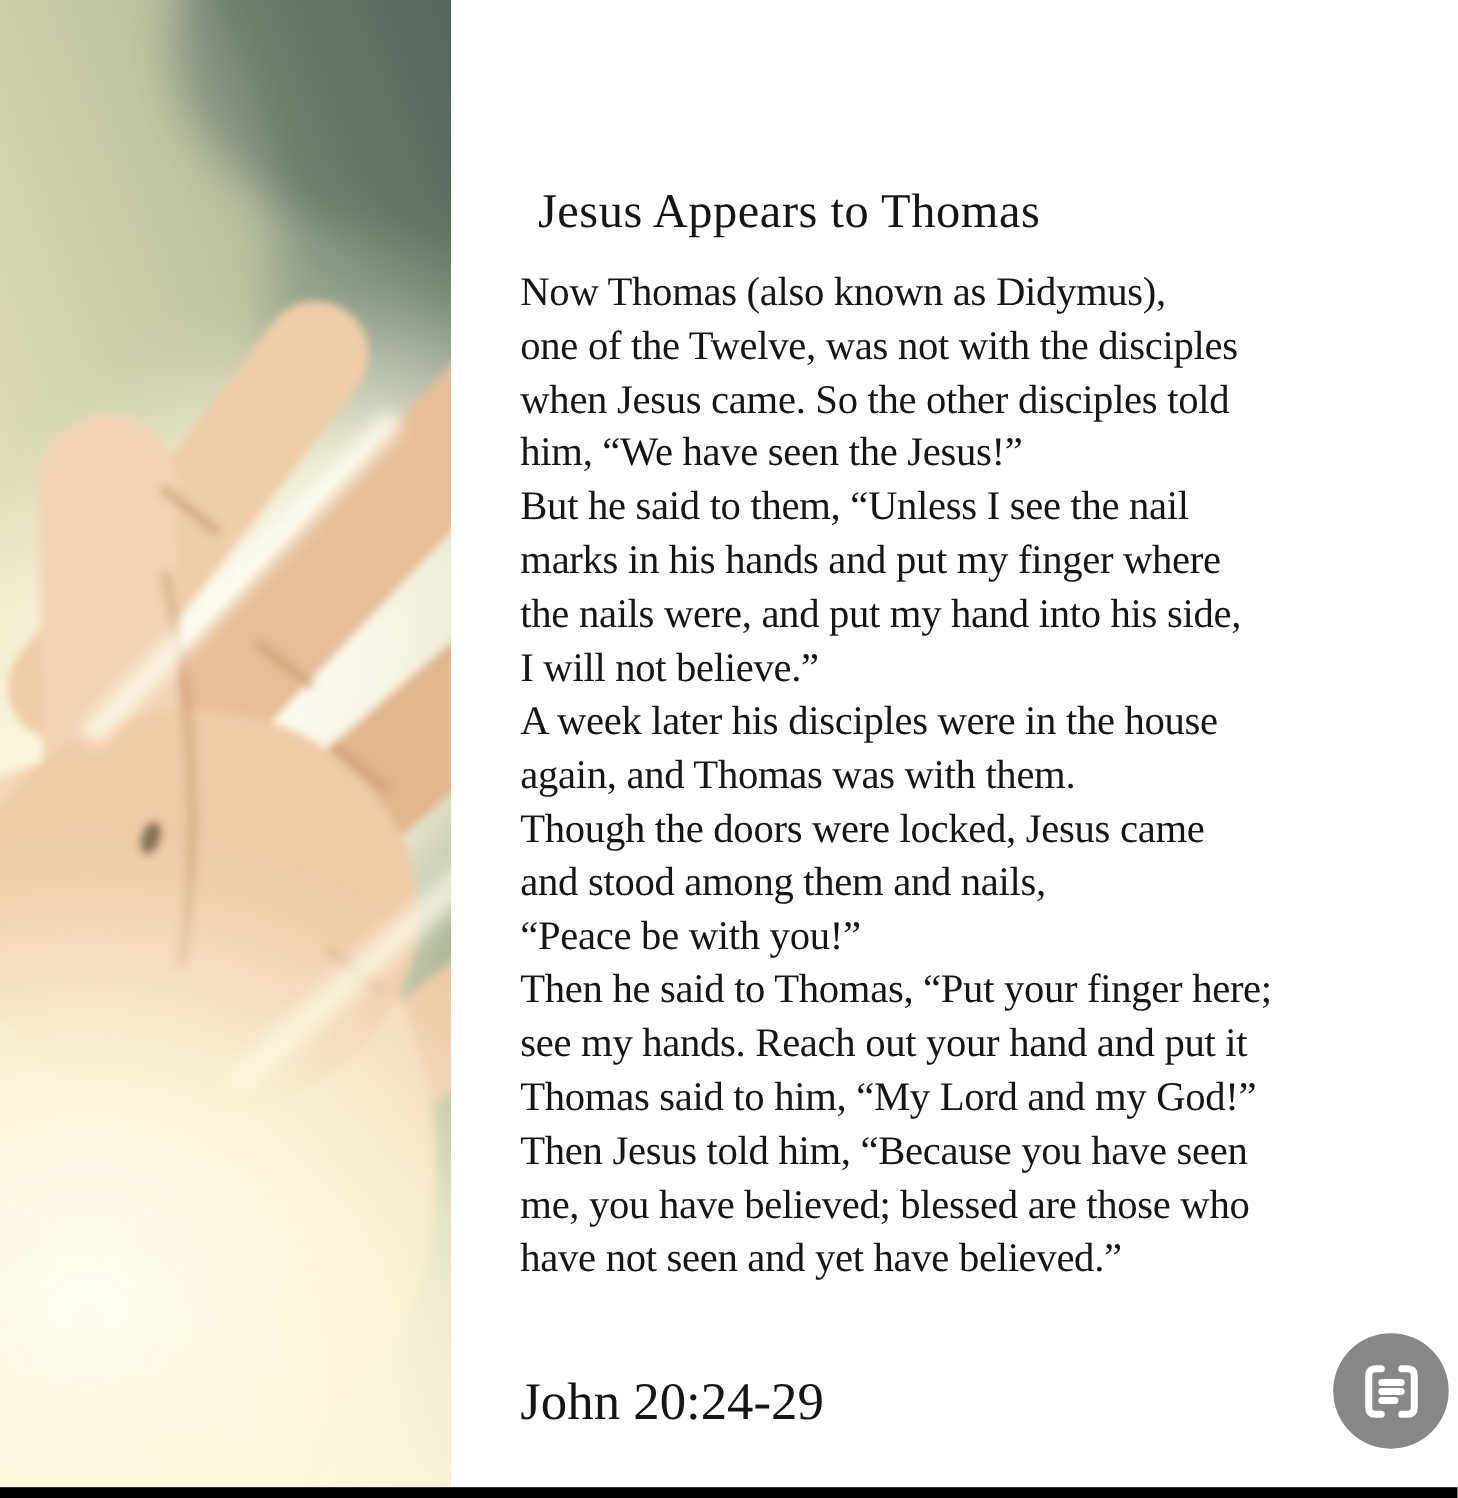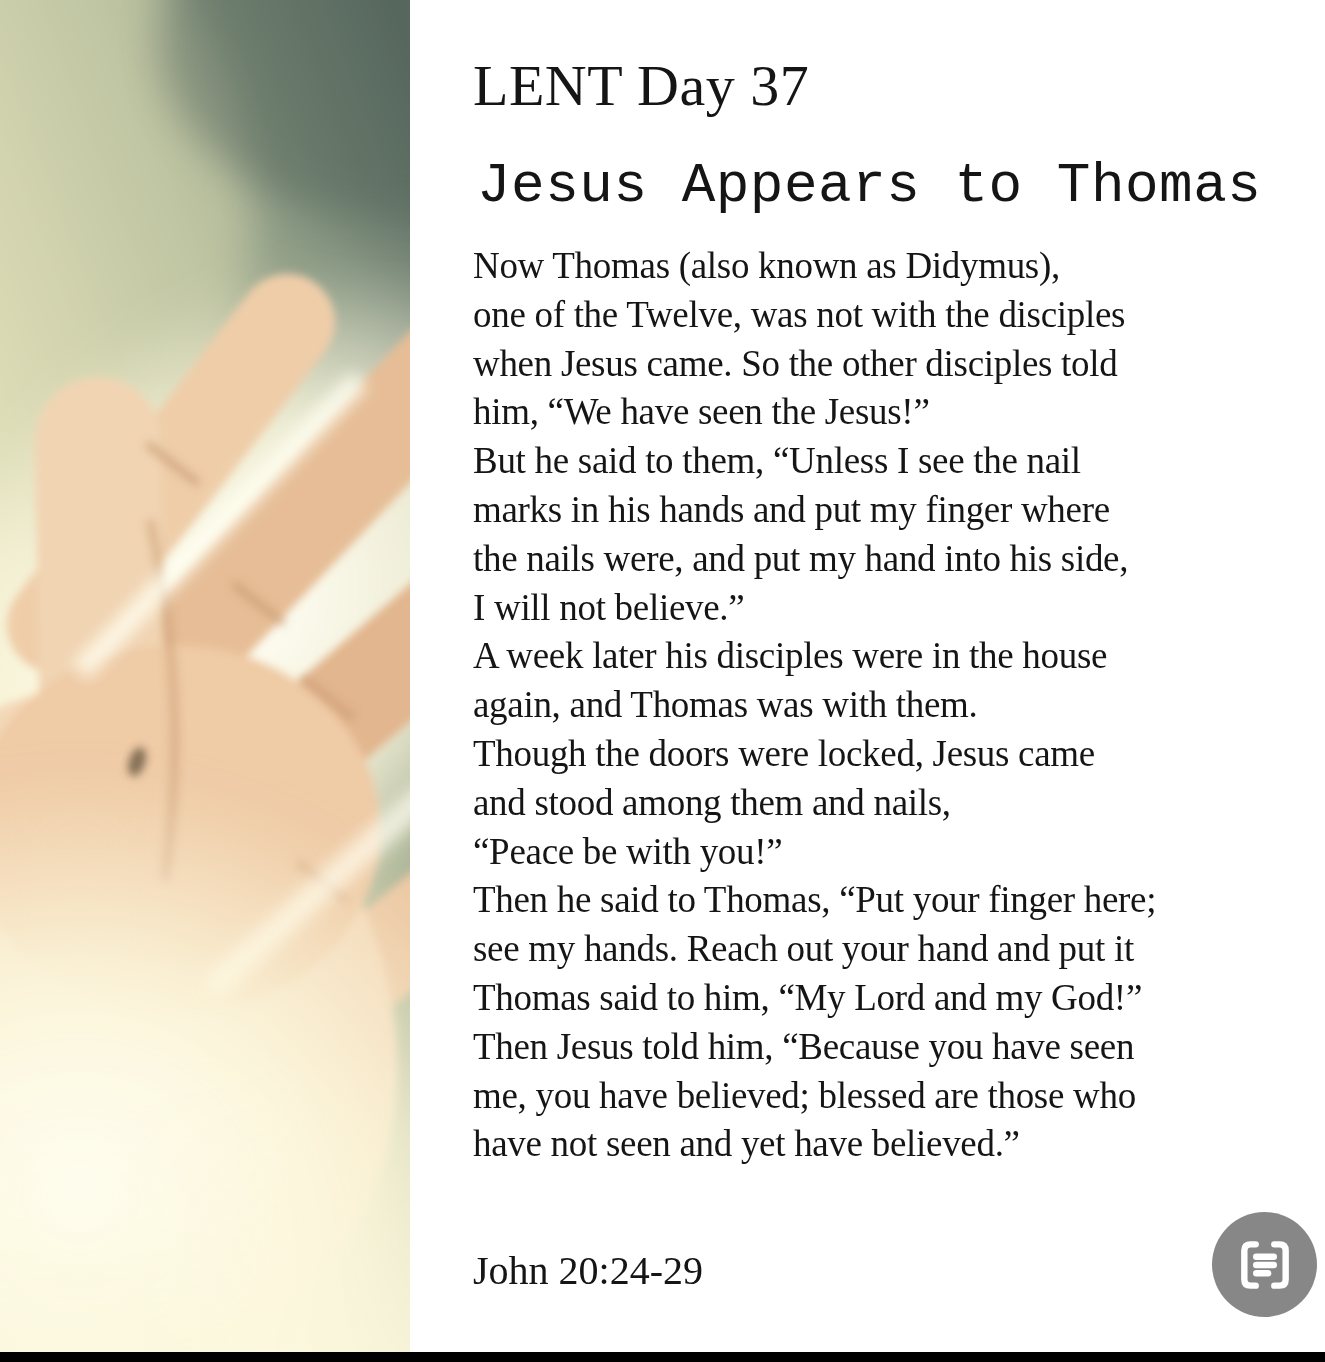--- a/index.html
+++ b/index.html
@@ -16,32 +16,32 @@
   }
   .photo svg{display:block;}
   .content{position:absolute;left:0;top:0;width:1325px;height:1352px;color:#151515;}
   .title{
     position:absolute;left:473px;top:57px;
     font-size:58px;line-height:1;font-weight:normal;margin:0;
     letter-spacing:0.5px;white-space:nowrap;
   }
   .subtitle{
     position:absolute;left:473px;top:154px;
-    font-size:56px;line-height:1;font-weight:normal;margin:4px;
-    letter-spacing:0.5px;white-space:nowrap;font-family:Liberation Mono, monospace;
+    font-size:44px;line-height:1;font-weight:normal;margin:16px;
+    letter-spacing:0.5px;white-space:nowrap;
   }
   .bodytext{
     position:absolute;left:473px;top:242px;
     font-size:37px;line-height:48.8px;
     letter-spacing:-0.3px;
   }
   .line{white-space:nowrap;}
   .ref{
     position:absolute;left:473px;top:1251px;
-    font-size:40px;line-height:1;white-space:nowrap;
+    font-size:48px;line-height:1;white-space:nowrap;
   }
   .livetext{
     position:absolute;left:1212px;top:1212px;
     width:105px;height:105px;border-radius:50%;
     background:#878787;border:none;padding:0;cursor:pointer;
     display:flex;align-items:center;justify-content:center;
   }
   .livetext svg{display:block;}
   .bottom-bar{
     position:absolute;left:0;bottom:0;width:1325px;height:10px;
@@ -120,21 +120,20 @@
       <line x1="80" y1="672" x2="360" y2="380" stroke="#fffff2" stroke-width="22" opacity="0.8" filter="url(#b8)"></line>
       <line x1="150" y1="812" x2="400" y2="590" stroke="#fffdе8" stroke-width="18" opacity="0.55" filter="url(#b8)"></line>
       <line x1="210" y1="990" x2="430" y2="790" stroke="#fffdf0" stroke-width="26" opacity="0.7" filter="url(#b8)"></line>
 
       <ellipse cx="80" cy="1200" rx="470" ry="430" fill="url(#bottomGlow)" filter="url(#b20)"></ellipse>
       <rect y="1050" width="410" height="302" fill="url(#fadeBottom)"></rect>
     </svg>
   </div>
 
   <div class="content">
-    <h1 class="title">LENT Day 37</h1>
     <h2 class="subtitle">Jesus Appears to Thomas</h2>
     <div class="bodytext">
         <div class="line">Now Thomas (also known as Didymus),</div>
         <div class="line">one of the Twelve, was not with the disciples</div>
         <div class="line">when Jesus came. So the other disciples told</div>
         <div class="line">him, “We have seen the Jesus!”</div>
         <div class="line">But he said to them, “Unless I see the nail</div>
         <div class="line">marks in his hands and put my finger where</div>
         <div class="line">the nails were, and put my hand into his side,</div>
         <div class="line">I will not believe.”</div>

